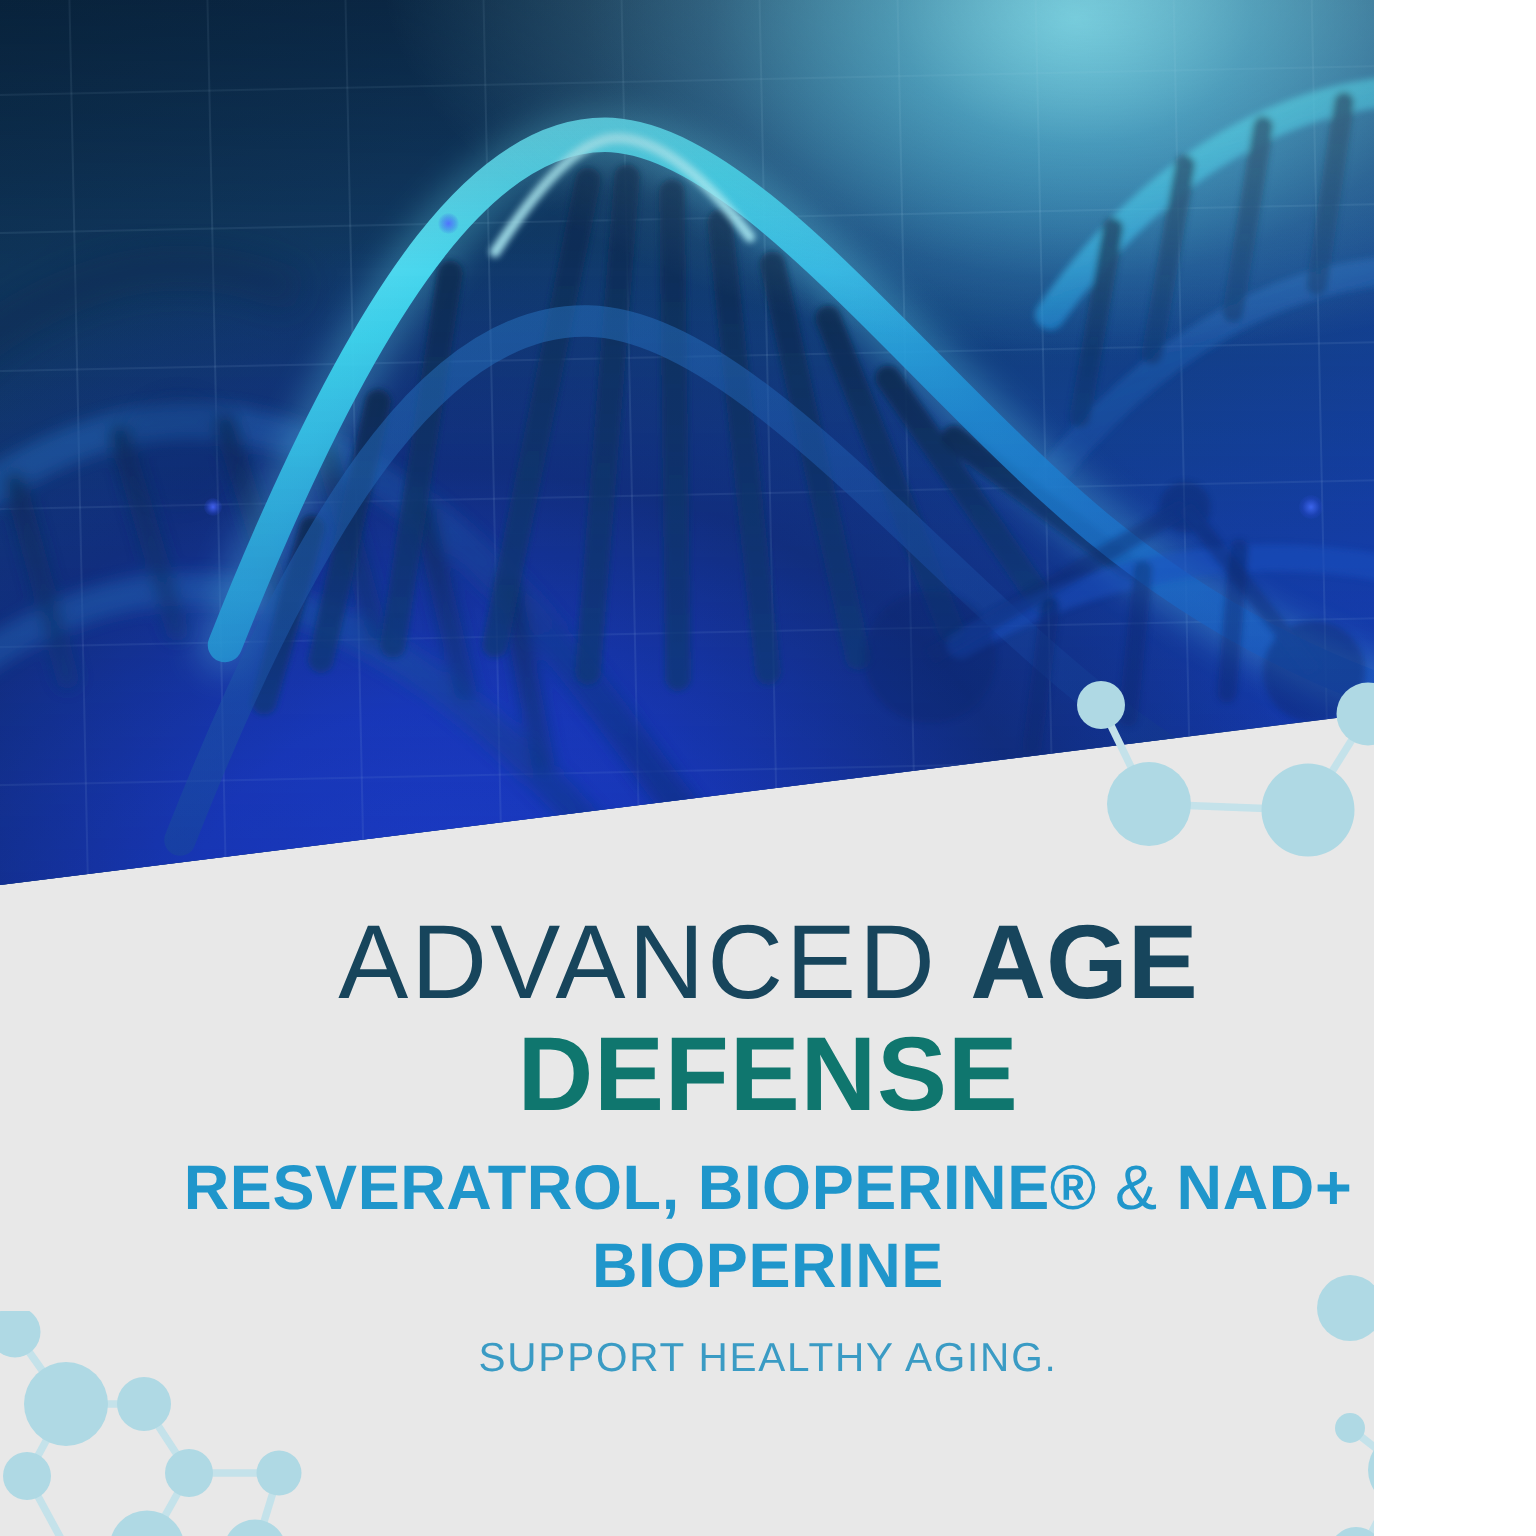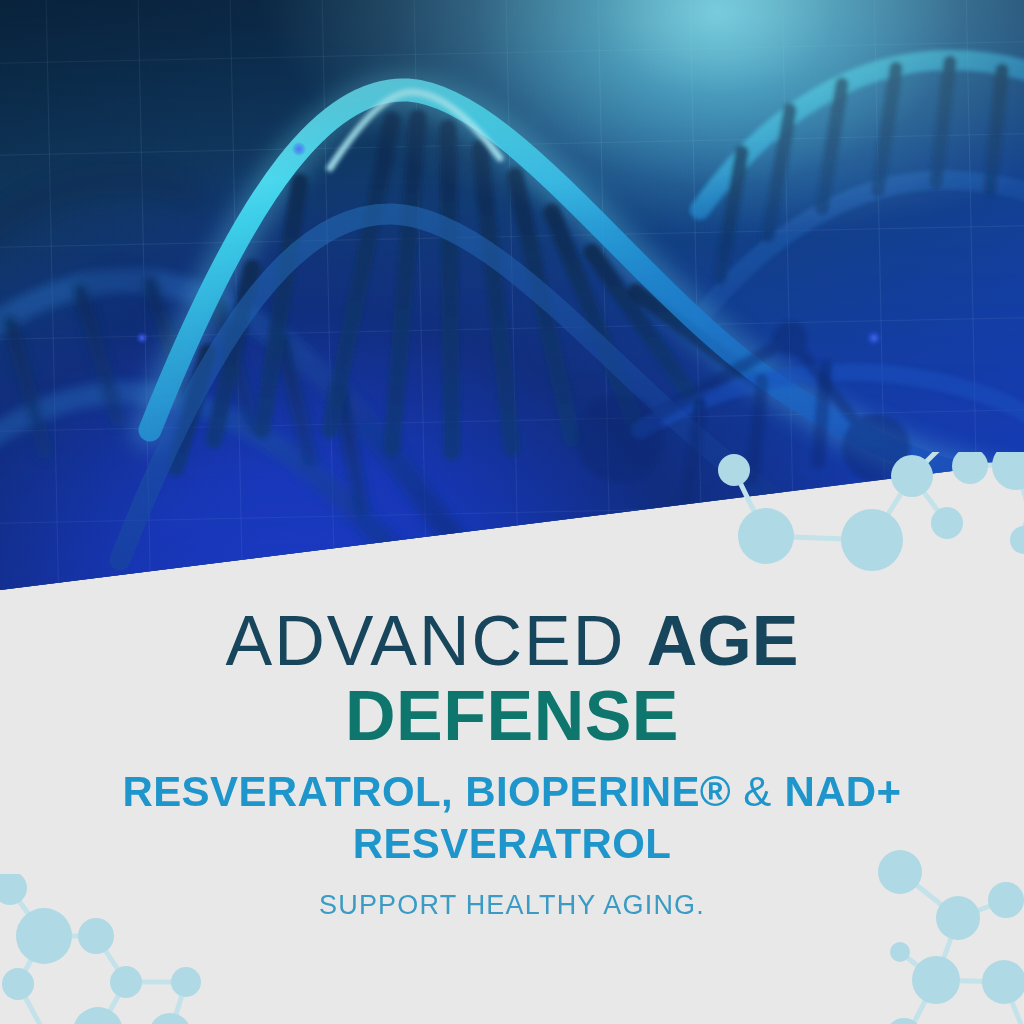--- a/index.html
+++ b/index.html
@@ -1,21 +1,21 @@
 <!DOCTYPE html>
 <html><head>
 <meta charset="utf-8">
 <style>
   * { margin:0; padding:0; box-sizing:border-box; }
   html, body {
     width:1024px; height:1024px; overflow:hidden;
     font-family:"Liberation Sans", sans-serif;
   }
   #poster {
-    position:relative; width:1024px; height:1024px;
+    position:relative; width:916px; height:1024px;
     background:#e8e8e8; overflow:hidden;
   }
 
   
   #hero {
     position:absolute; left:0; top:0; width:1024px; height:600px;
     overflow:hidden;
     -webkit-clip-path: polygon(0 0, 1024px 0, 1024px 462px, 0 590px);
     clip-path: polygon(0 0, 1024px 0, 1024px 462px, 0 590px);
     background:#0d2f4f;
@@ -277,19 +277,19 @@
   <div id="textblock">
 
     <div class="title-line1">
       <span>ADVANCED</span><span>&nbsp;</span><span class="bold">AGE</span>
     </div>
 
     <div class="title-line2">DEFENSE</div>
 
     <div class="subtitle">
       <span>RESVERATROL, BIOPERINE®</span><span>&nbsp;</span><span class="amp">&amp;</span><span>&nbsp;</span><span>NAD+</span><br>
-      <span>RESVERATROL</span>
+      <span>BIOPERINE</span>
     </div>
 
     <div class="tagline">SUPPORT HEALTHY AGING.</div>
   </div>
 
 </div>
 
 </body></html>

